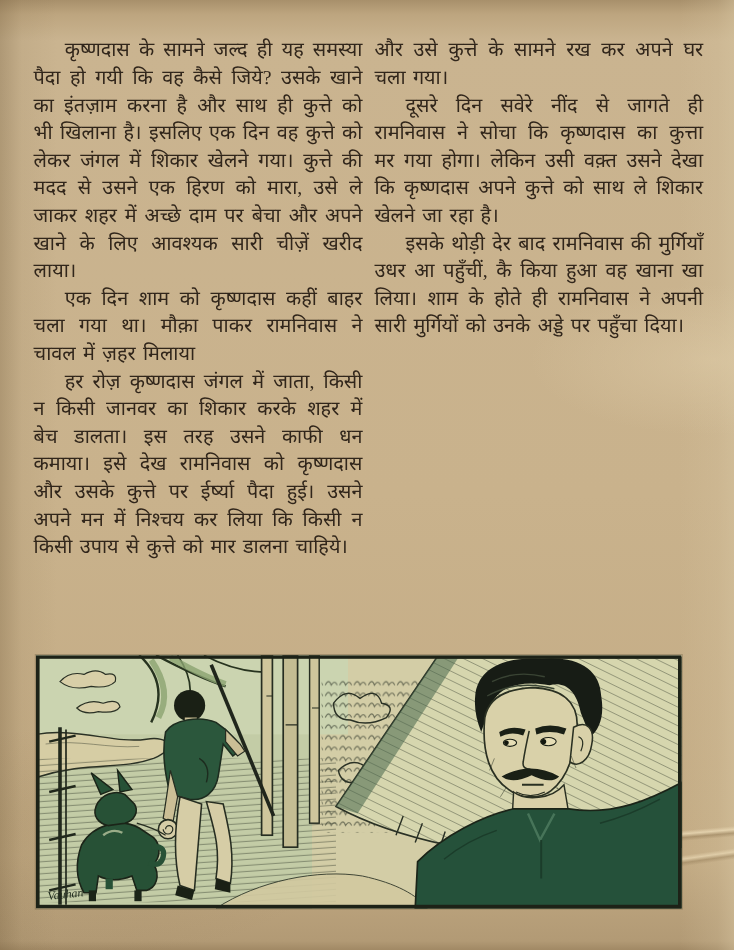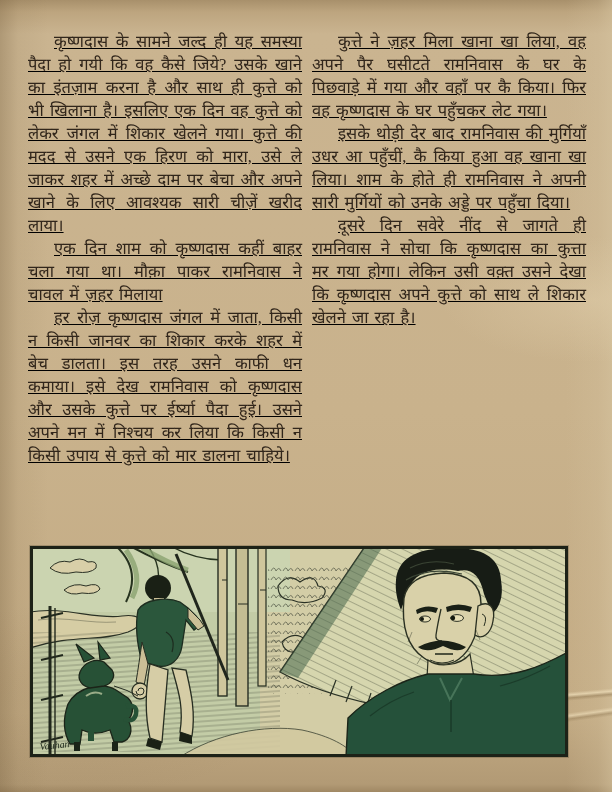--- a/index.html
+++ b/index.html
@@ -16,21 +16,21 @@
       linear-gradient(90deg, rgba(110,88,56,.30) 0, rgba(110,88,56,.08) 18px, rgba(110,88,56,0) 48px),
       linear-gradient(270deg, rgba(214,196,160,.55) 0, rgba(214,196,160,.25) 14px, rgba(214,196,160,0) 46px),
       linear-gradient(180deg, #a8906b 0, #bda57f 12px, #cab490 34px, #c9b28c 52%, #c3ab84 90%, #b29a75 99%, #a08864 100%);
   }
   .crease{
     position:absolute;right:0px;top:660px;width:52px;height:70px;
     background:
       linear-gradient(175deg, rgba(0,0,0,0) 44%, rgba(233,216,180,.8) 48%, rgba(122,98,62,.35) 52%, rgba(0,0,0,0) 56%),
       linear-gradient(172deg, rgba(0,0,0,0) 70%, rgba(233,216,180,.7) 74%, rgba(122,98,62,.3) 78%, rgba(0,0,0,0) 82%);
   }
-  .cols{position:absolute;left:28px;top:30px;width:558px;display:flex;gap:10px;text-decoration:underline;}
+  .cols{position:absolute;left:28px;top:30px;width:558px;display:flex;gap:10px;}
   .col{width:274px;color:#31261b;font-size:16.5px;line-height:23px;text-align:justify;word-spacing:2px;}
   .col p{margin:0;text-indent:26px;}
   .col p.cont{text-indent:0;}
   .illu-frame{
     position:absolute;left:30px;top:546px;width:538px;height:211px;
     box-shadow:0 0 0 1px rgba(60,50,30,.25);
   }
   .illu-frame svg{display:block;}
 </style>
 </head>
@@ -39,23 +39,23 @@
 <div class="paper"></div>
 <div class="crease"></div>
 
 <div class="cols">
   <div class="col">
     <p>कृष्णदास के सामने जल्द ही यह समस्या पैदा हो गयी कि वह कैसे जिये? उसके खाने का इंतज़ाम करना है और साथ ही कुत्ते को भी खिलाना है। इसलिए एक दिन वह कुत्ते को लेकर जंगल में शिकार खेलने गया। कुत्ते की मदद से उसने एक हिरण को मारा, उसे ले जाकर शहर में अच्छे दाम पर बेचा और अपने खाने के लिए आवश्यक सारी चीज़ें खरीद लाया।</p>
     <p>एक दिन शाम को कृष्णदास कहीं बाहर चला गया था। मौक़ा पाकर रामनिवास ने चावल में ज़हर मिलाया</p>
     <p>हर रोज़ कृष्णदास जंगल में जाता, किसी न किसी जानवर का शिकार करके शहर में बेच डालता। इस तरह उसने काफी धन कमाया। इसे देख रामनिवास को कृष्णदास और उसके कुत्ते पर ईर्ष्या पैदा हुई। उसने अपने मन में निश्चय कर लिया कि किसी न किसी उपाय से कुत्ते को मार डालना चाहिये।</p>
   </div>
   <div class="col">
-    <p>कुत्ते ने ज़हर मिला खाना खा लिया, वह अपने पैर घसीटते रामनिवास के घर के पिछवाड़े में गया और वहाँ पर कै किया। फिर वह कृष्णदास के घर पहुँचकर लेट गया।</p>
+    <p class="cont">और उसे कुत्ते के सामने रख कर अपने घर चला गया।</p>
+    <p>दूसरे दिन सवेरे नींद से जागते ही रामनिवास ने सोचा कि कृष्णदास का कुत्ता मर गया होगा। लेकिन उसी वक़्त उसने देखा कि कृष्णदास अपने कुत्ते को साथ ले शिकार खेलने जा रहा है।</p>
     <p>इसके थोड़ी देर बाद रामनिवास की मुर्गियाँ उधर आ पहुँचीं, कै किया हुआ वह खाना खा लिया। शाम के होते ही रामनिवास ने अपनी सारी मुर्गियों को उनके अड्डे पर पहुँचा दिया।</p>
-    <p>दूसरे दिन सवेरे नींद से जागते ही रामनिवास ने सोचा कि कृष्णदास का कुत्ता मर गया होगा। लेकिन उसी वक़्त उसने देखा कि कृष्णदास अपने कुत्ते को साथ ले शिकार खेलने जा रहा है।</p>
   </div>
 </div>
 
 <div class="illu-frame">
 <svg width="538" height="211" viewBox="0 0 538 211" xmlns="http://www.w3.org/2000/svg">
   <defs>
     <pattern id="strawHatch" width="7" height="7" patternUnits="userSpaceOnUse" patternTransform="rotate(116)">
       <rect width="7" height="7" fill="none"></rect>
       <line x1="0" y1="0" x2="0" y2="7" stroke="#2c3325" stroke-width="1.1" opacity="0.55"></line>
     </pattern>

